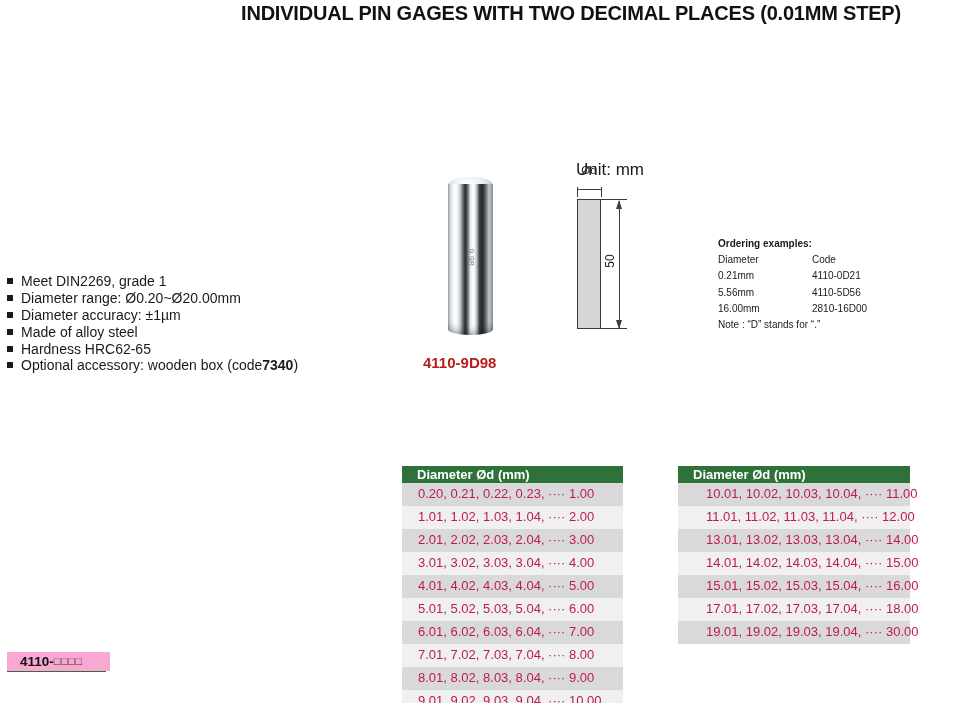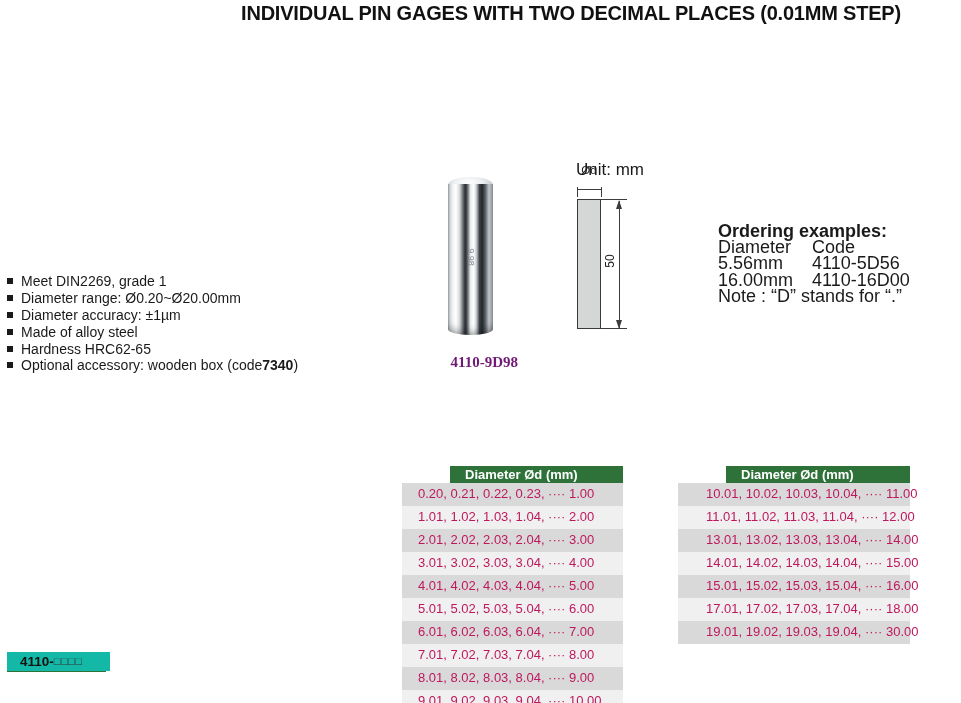--- a/index.html
+++ b/index.html
@@ -75,26 +75,25 @@
     width: 45px;
     text-align: center;
     font-size: 9px;
     color: rgba(125,130,138,0.95);
     transform: rotate(90deg);
   }
   .pin-label {
     position: absolute;
     left: 423px; top: 354px;
     width: 95px;
-    text-align: right;
+    text-align: left;
     font-size: 15px;
     font-weight: bold;
-    color: #701a75;
-    white-space: nowrap;
-    font-family: Liberation Serif, serif;
+    color: #b91c1c;
+    white-space: nowrap;
   }
 
   
   .unit-label {
     position: absolute;
     left: 576px; top: 160px;
     font-size: 17px;
     color: #1a1a1a;
     white-space: nowrap;
   }
@@ -156,22 +155,22 @@
     width: 24px; height: 14px;
     text-align: center;
     font-size: 12px;
     color: #1a1a1a;
     transform: rotate(-90deg);
   }
 
   
   .ordering {
     position: absolute;
-    left: 718px; top: 223px;
-    font-size: 18px;
+    left: 718px; top: 236px;
+    font-size: 10px;
     line-height: 16.2px;
     color: #1a1a1a;
     white-space: nowrap;
   }
   .ordering .o-heading { font-weight: bold; }
   .o-row .o-dia { display: inline-block; width: 94px; }
 
   
   .range-table {
     position: absolute;
@@ -181,21 +180,20 @@
   .range-table.left  { left: 402px; width: 221px; }
   .range-table.right { left: 678px; width: 232px; }
   .t-header {
     height: 17px;
     line-height: 17px;
     background: #2e7139;
     color: #ffffff;
     font-weight: bold;
     padding-left: 15px;
     white-space: nowrap;
-    margin-left: 48px;
   }
   .t-row {
     height: 23px;
     line-height: 21.1px;
     padding-left: 16px;
     white-space: nowrap;
     color: #be185d;
   }
   .range-table.right .t-row { padding-left: 28px; }
   .t-body .t-row:nth-child(odd)  { background: #d9d9d9; }
@@ -211,21 +209,21 @@
     color: #ffffff;
     font-weight: bold;
     font-size: 13.5px;
     padding-left: 13px;
   }
   .cb-value {
     position: absolute;
     left: 7px; top: 652px;
     width: 103px; height: 19px;
     line-height: 19px;
-    background: #14b8a6;
+    background: #f9a8d4;
     font-size: 13.5px;
     padding-left: 13px;
     white-space: nowrap;
   }
   .cb-value .cb-prefix { font-weight: bold; color: #111; }
   .cb-value .cb-squares {
     font-size: 11px;
     letter-spacing: 0.5px;
     color: #333;
     position: relative;
@@ -285,24 +283,27 @@
   <div class="arrow-up"></div>
   <div class="arrow-down"></div>
   <div class="len-label">50</div>
 
   <div class="ordering">
     <div class="o-heading">Ordering examples:</div>
     <div class="o-row">
       <span class="o-dia">Diameter</span><span>Code</span>
     </div>
     <div class="o-row">
+      <span class="o-dia">0.21mm</span><span>4110-0D21</span>
+    </div>
+    <div class="o-row">
       <span class="o-dia">5.56mm</span><span>4110-5D56</span>
     </div>
     <div class="o-row">
-      <span class="o-dia">16.00mm</span><span>4110-16D00</span>
+      <span class="o-dia">16.00mm</span><span>2810-16D00</span>
     </div>
     <div class="o-note">Note : “D” stands for “.”</div>
   </div>
 
   <div class="range-table left">
     <div class="t-header">Diameter Ød (mm)</div>
     <div class="t-body">
       <div class="t-row">0.20, 0.21, 0.22, 0.23, ···· 1.00</div>
       <div class="t-row">1.01, 1.02, 1.03, 1.04, ···· 2.00</div>
       <div class="t-row">2.01, 2.02, 2.03, 2.04, ···· 3.00</div>

